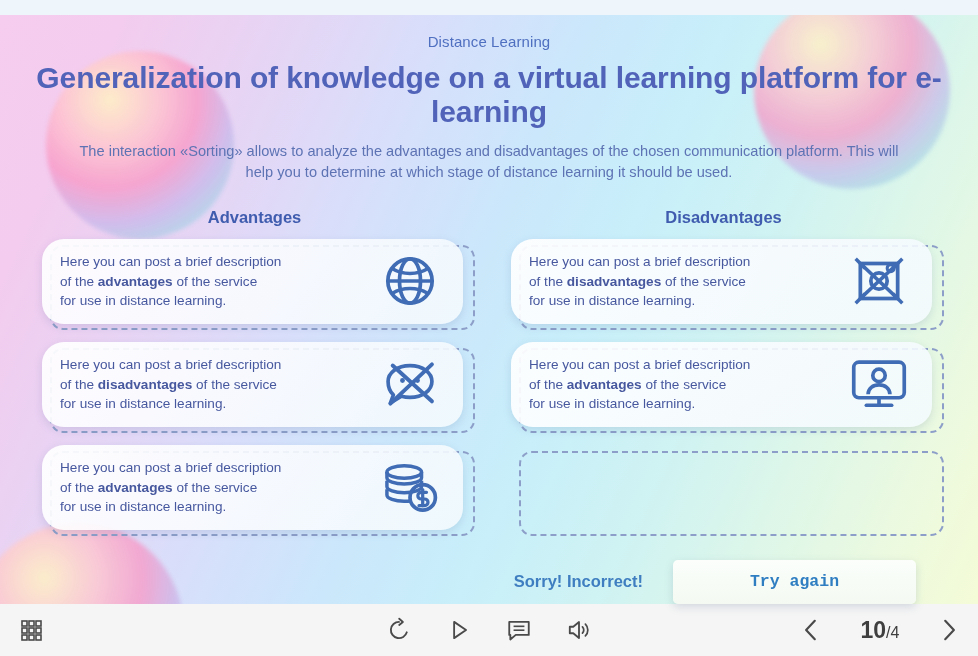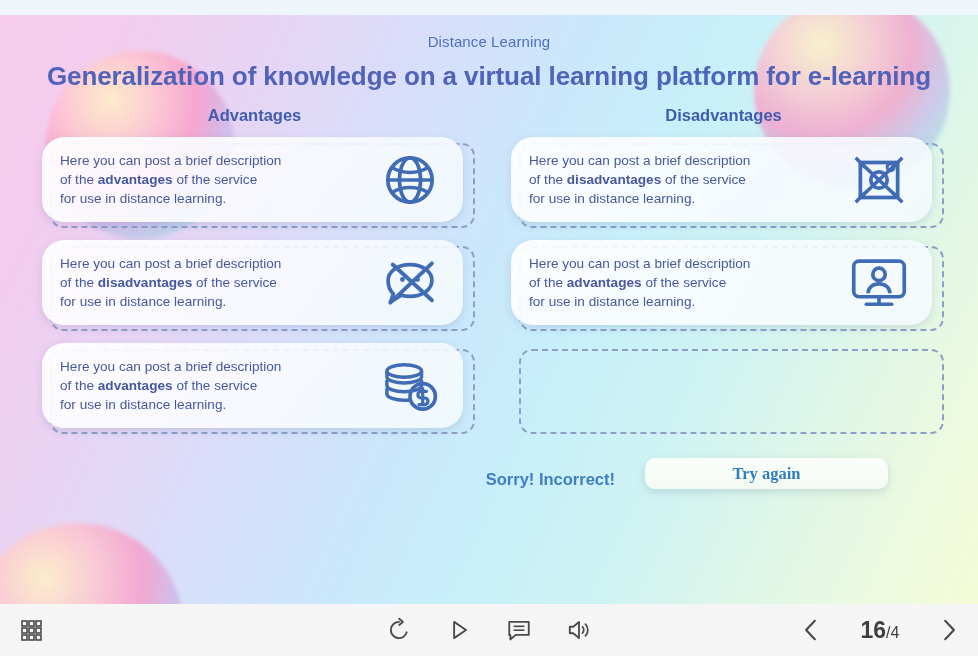--- a/index.html
+++ b/index.html
@@ -66,21 +66,21 @@
   
   #header { position: relative; z-index: 3; text-align: center; padding-top: 18px; }
 
   .eyebrow {
     font-size: 15px;
     color: #4f6fc0;
     letter-spacing: .1px;
   }
   .slide-title {
     margin-top: 11px;
-    font-size: 26px;
+    font-size: 30px;
     font-weight: bold;
     color: #5063b8;
     letter-spacing: -.1px;
   }
   .intro {
     margin: 12px auto 0;
     width: 840px;
     font-size: 14.6px;
     line-height: 1.47;
     color: #5d73b4;
@@ -89,21 +89,21 @@
     margin-top: 13px;
     font-size: 16.4px;
     font-weight: bold;
     color: #42559f;
   }
 
   
   #columns {
     position: relative;
     z-index: 3;
-    margin-top: 14px;
+    margin-top: 24px;
     display: flex;
     justify-content: center;
     gap: 44px;
   }
   .col { width: 425px; }
   .col-head {
     text-align: center;
     font-size: 16.5px;
     font-weight: bold;
     color: #3f5cae;
@@ -151,38 +151,38 @@
     margin-right: 10px;
   }
   .card-icon svg { display: block; }
 
   
   #feedback-row {
     position: relative;
     z-index: 3;
     margin-top: 12px;
     display: flex;
-    align-items: flex-end;
+    align-items: center;
     justify-content: flex-end;
-    padding-right: 90px;
+    padding-right: 62px;
     gap: 30px;
   }
   #feedback-text {
     font-size: 16.5px;
     font-weight: bold;
     color: #3f7ec0;
   }
   #try-again-button {
     width: 243px;
-    height: 31px;
+    height: 44px;
     border: none;
-    border-radius: 10px;
+    border-radius: 5px;
     background: linear-gradient(180deg, #fbfefb 0%, #f4faf2 100%);
     box-shadow: 0 3px 8px rgba(90,120,150,0.22);
-    font-family: Liberation Serif, serif;
+    font-family: Liberation Mono, monospace;
     font-size: 16.5px;
     font-weight: bold;
     color: #2f7ec2;
     cursor: pointer;
   }
 
   
   #toolbar {
     position: absolute;
     left: 0; top: 604px;
@@ -235,20 +235,21 @@
 
   <div id="slide">
 
     <div class="sphere" id="sphere-top-left"></div>
     <div class="sphere" id="sphere-top-right"></div>
     <div class="sphere" id="sphere-bottom-left"></div>
 
     <div id="header">
       <div class="eyebrow">Distance Learning</div>
       <div class="slide-title">Generalization of knowledge on a virtual learning platform for e-learning</div>
+      <div class="intro">The interaction «Sorting» allows to analyze the advantages and disadvantages of the chosen communication platform. This will help you to determine at which stage of distance learning it should be used.</div>
     </div>
 
     <div id="columns">
 
       <div class="col">
         <div class="col-head">Advantages</div>
         <div id="left-slots">
             <div class="slot">
               <div class="dropzone"></div>
               <div class="card">
@@ -395,21 +396,21 @@
       </div>
     </div>
 
     <div id="toolbar-right">
       <div class="tb-icon">
         <svg width="26" height="28" viewBox="0 0 24 24" fill="none">
           <path d="M15.5 3.5 L7.5 12 L15.5 20.5" stroke="#4a4a4a" stroke-width="2" stroke-linecap="round" stroke-linejoin="round"></path>
         </svg>
       </div>
       <div id="page-indicator">
-        <span id="page-current">16</span>
+        <span id="page-current">10</span>
         <span id="page-separator">/</span>
         <span id="page-total">4</span>
       </div>
       <div class="tb-icon">
         <svg width="26" height="28" viewBox="0 0 24 24" fill="none">
           <path d="M8.5 3.5 L16.5 12 L8.5 20.5" stroke="#4a4a4a" stroke-width="2" stroke-linecap="round" stroke-linejoin="round"></path>
         </svg>
       </div>
     </div>
 

